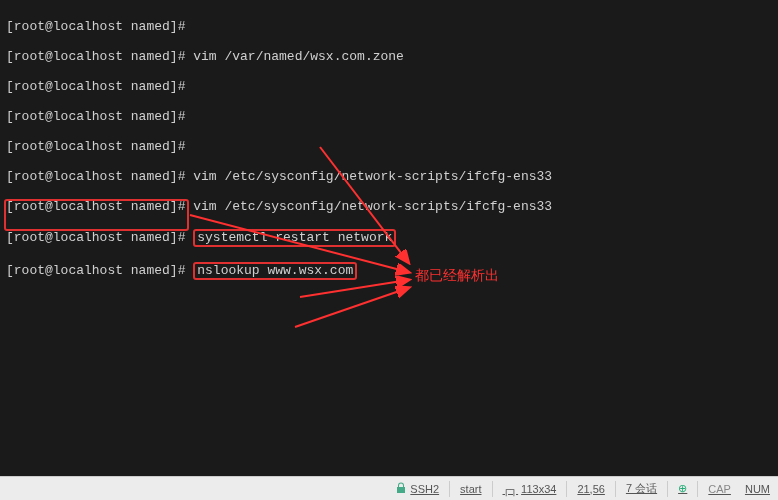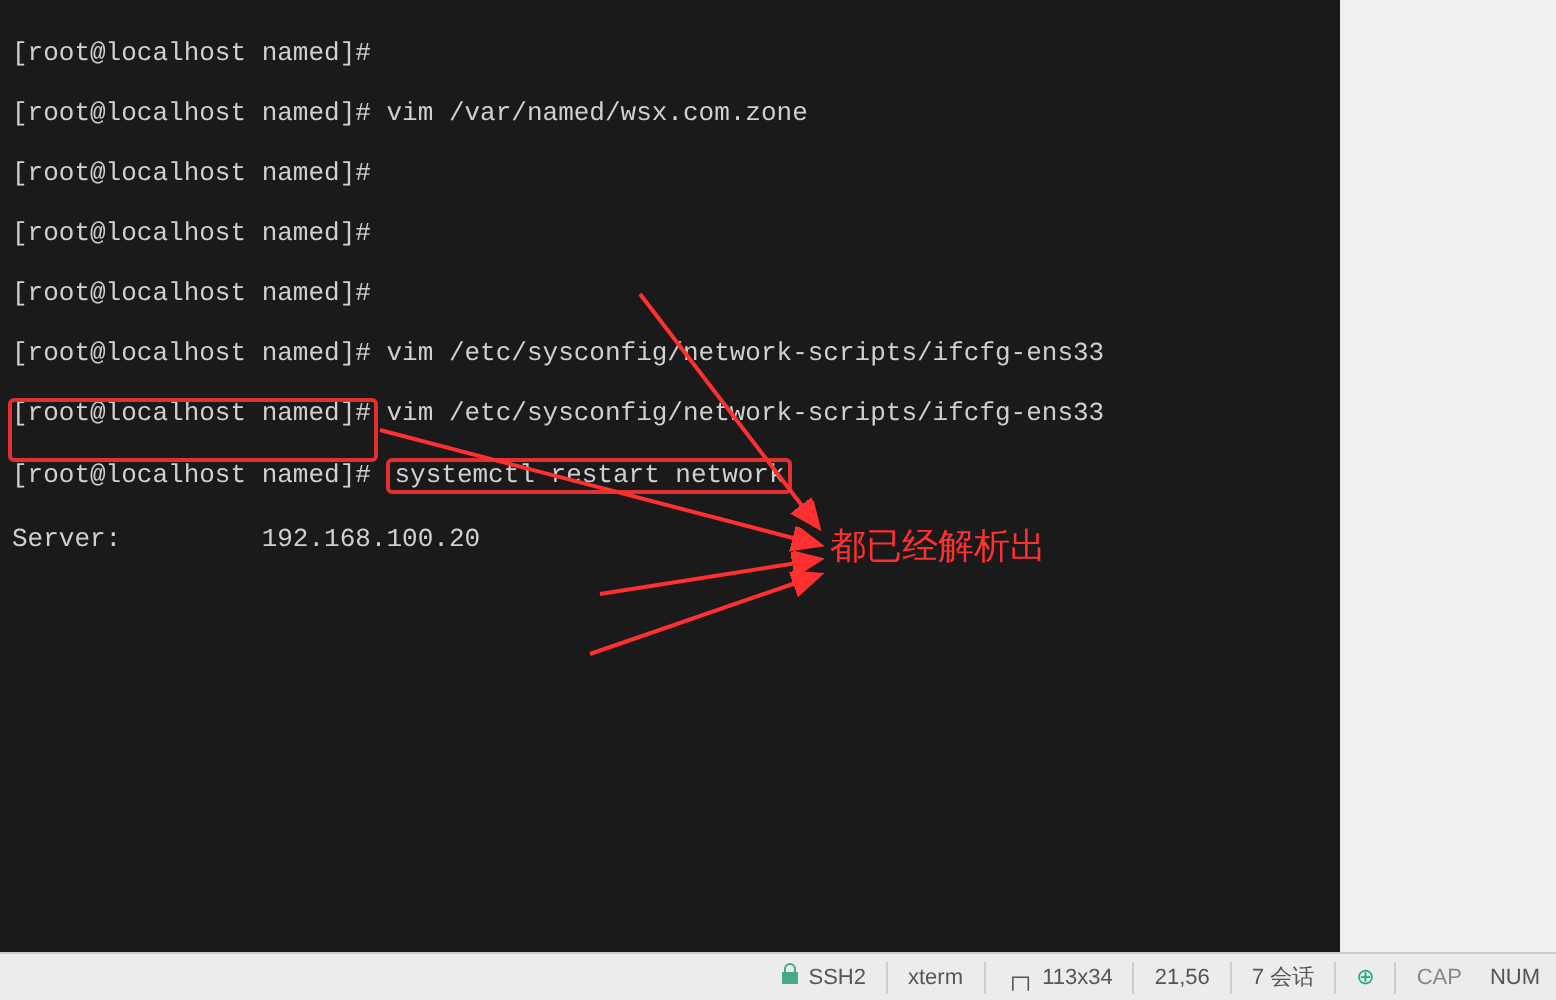--- a/index.html
+++ b/index.html
@@ -9,21 +9,21 @@
     background: #f0f0f0;
     width: 778px;
     height: 500px;
     overflow: hidden;
     position: relative;
   }
   .terminal {
     background: #1a1a1a;
     color: #d0d0d0;
     padding: 4px 6px;
-    width: 670px;
+    width: 778px;
     height: 476px;
     line-height: 15px;
     white-space: pre;
     position: relative;
     overflow: hidden;
   }
   .line { display: block; }
   .hl {
     border: 2px solid #e03030;
     border-radius: 3px;
@@ -34,22 +34,22 @@
   .hl-block {
     border: 2px solid #e03030;
     border-radius: 3px;
     padding: 0 2px;
     display: inline-block;
     position: absolute;
   }
   .annotation {
     position: absolute;
     color: #ff3030;
-    font-family: Liberation Mono, monospace;
-    font-size: 18px;
+    font-family: Liberation Serif, serif;
+    font-size: 14px;
     font-weight: 400;
   }
   .arrow {
     position: absolute;
     stroke: #ff3030;
     fill: #ff3030;
   }
   .statusbar {
     position: absolute;
     bottom: 0;
@@ -58,40 +58,41 @@
     height: 24px;
     background: #ececec;
     border-top: 1px solid #ccc;
     display: flex;
     align-items: center;
     font-family: Tahoma, sans-serif;
     font-size: 11px;
     color: #555;
     padding: 0 4px;
     gap: 6px;
+    text-decoration: underline;
   }
   .sb-spacer { flex: 1; }
   .sb-item { display: flex; align-items: center; gap: 3px; padding: 0 4px; }
   .sb-sep { width: 1px; height: 16px; background: #ccc; }
   .lock-icon svg { width: 12px; height: 12px; }
   .dim { color: #888; }
 </style>
 </head>
 <body>
 
 <div class="terminal">
 <span class="line"><span>[root@localhost named]#</span></span>
 <span class="line"><span>[root@localhost named]#</span> <span>vim /var/named/wsx.com.zone</span></span>
 <span class="line"><span>[root@localhost named]#</span></span>
 <span class="line"><span>[root@localhost named]#</span></span>
 <span class="line"><span>[root@localhost named]#</span></span>
 <span class="line"><span>[root@localhost named]#</span> <span>vim /etc/sysconfig/network-scripts/ifcfg-ens33</span></span>
 <span class="line"><span>[root@localhost named]#</span> <span>vim /etc/sysconfig/network-scripts/ifcfg-ens33</span></span>
 <span class="line"><span>[root@localhost named]#</span> <span class="hl">systemctl restart network</span></span>
-<span class="line"><span>Server:</span>         <span>192.168.100.20</span></span>
+<span class="line"><span>[root@localhost named]#</span> <span class="hl">nslookup www.wsx.com</span></span>
 <span class="line"> </span>
 <div class="hl-block" style="left:4px; top:199px; width:185px; height:32px;"></div>
 
 
 
 
 
 
 
 
@@ -124,21 +125,21 @@
   <div class="sb-spacer"></div>
   <div class="sb-item">
     <span class="lock-icon">
       <svg viewBox="0 0 12 12">
           <path d="M3 5V3.5a3 3 0 016 0V5h1v6H2V5h1zm1 0h4V3.5a2 2 0 00-4 0V5z" fill="#4a8"></path>
         </svg>
     </span>
     <span>SSH2</span>
   </div>
   <div class="sb-sep"></div>
-  <div class="sb-item">xterm</div>
+  <div class="sb-item">start</div>
   <div class="sb-sep"></div>
   <div class="sb-item">
     <span>┌┐</span>
     <span>113x34</span>
   </div>
   <div class="sb-sep"></div>
   <div class="sb-item">21,56</div>
   <div class="sb-sep"></div>
   <div class="sb-item">7 会话</div>
   <div class="sb-sep"></div>

